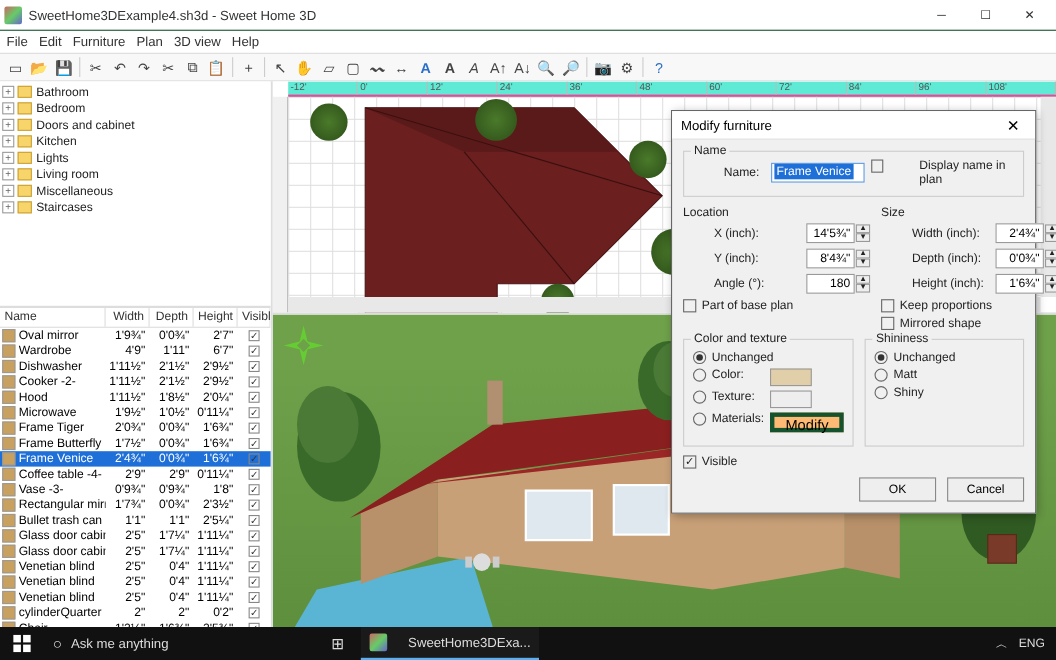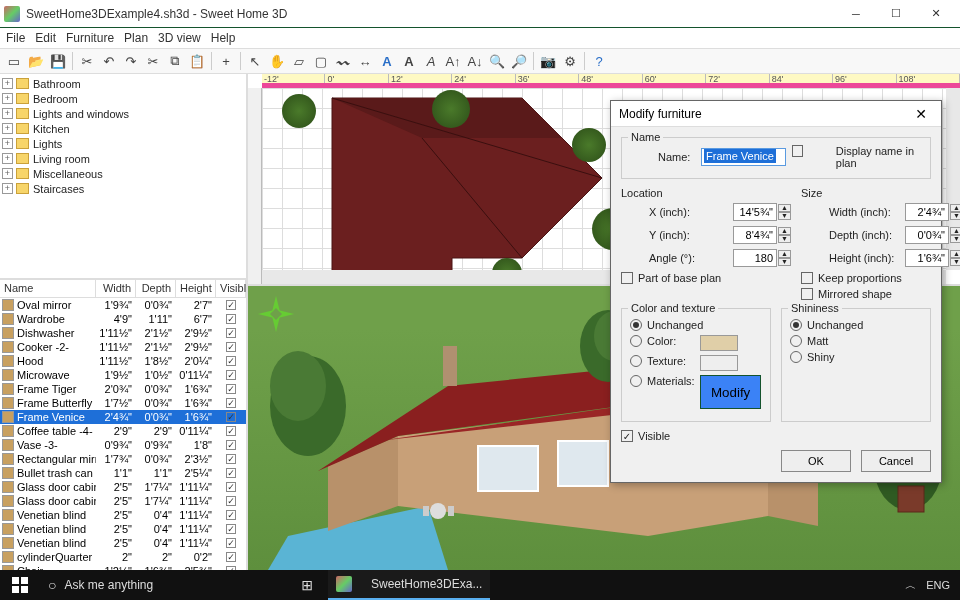--- a/index.html
+++ b/index.html
@@ -28,21 +28,21 @@
 .furnlist-body { flex: 1; overflow-y: auto; }
 .furn-row { display: flex; height: 14px; align-items: center; font-size: 11px; }
 .furn-row .ico { width: 12px; height: 12px; background: #c8a060; margin: 0 3px 0 2px; border:1px solid #999;}
 .furn-row.selected { background: #1e6fd8; color: #fff; }
 .furn-row .col-name { flex: 1; overflow: hidden; white-space: nowrap; padding-left:0;}
 .furn-row .col-w, .furn-row .col-d, .furn-row .col-h { width: 40px; text-align: right; padding-right:4px;}
 .furn-row .col-v { width: 30px; display:flex; justify-content:center; }
 .furn-row .chk { width:10px; height:10px; border:1px solid #888; display:flex; align-items:center; justify-content:center; font-size:9px; color:#333;}
 .rightpane { flex: 1; display: flex; flex-direction: column; }
 .planview { flex: 0 0 212px; position: relative; background: #fff; overflow: hidden; border-bottom: 2px solid #ddd;}
-.ruler-h { position:absolute; top:0; left:14px; right:0; height:14px; background:#fef9c3; border-bottom:5px solid #ec4899; display:flex;}
+.ruler-h { position:absolute; top:0; left:14px; right:0; height:14px; background:#5eead4; border-bottom:2px solid #ec4899; display:flex;}
 .ruler-h div { width:80px; border-right:1px solid #bbb; font-size:9px; color:#555; padding-left:2px;}
 .ruler-v { position:absolute; top:14px; left:0; width:14px; bottom:0; background:#f0f0f0; border-right:1px solid #bbb;}
 .plan-surface { position:absolute; top:14px; left:14px; right:0; bottom:0;
   background-image: linear-gradient(#ddd 1px, transparent 1px), linear-gradient(90deg,#ddd 1px, transparent 1px);
   background-size: 20px 20px;
 }
 .shrub { position:absolute; border-radius:50%; background: radial-gradient(#4a7a2a,#2c4d18);}
 .threed { flex: 1; position: relative; overflow: hidden; }
 .sky-ground { position:absolute; inset:0; background: linear-gradient(#6fa04a 0%, #6fa04a 15%, #5e8f3d 100%);}
 .compass { position:absolute; top:8px; left:8px; width:40px; height:40px;}
@@ -64,21 +64,21 @@
 .spin input { width:44px; text-align:right;}
 .spin .updn { display:flex; flex-direction:column; margin-left:1px;}
 .spin .updn div { width:13px; height:8px; border:1px solid #999; background:#eee; font-size:7px; line-height:6px; text-align:center;}
 .twocol { display:flex; gap:10px;}
 .twocol > div { flex:1;}
 .chkrow { display:flex; gap:5px; margin:4px 0;}
 .chkbox { width:12px; height:12px; border:1px solid #666; display:flex; align-items:center; justify-content:center; font-size:10px;}
 .radio { width:12px; height:12px; border:1px solid #666; border-radius:50%; display:flex; align-items:center; justify-content:center;}
 .radio.sel::after { content:""; width:6px; height:6px; background:#333; border-radius:50%;}
 .swatch { width:38px; height:16px; border:1px solid #999; background:#e0cfa8; display:inline-block; vertical-align:middle;}
-.btn-sm { height:34px; padding:0 10px; border:1px solid #14532d; background:#3b82f6;}
+.btn-sm { height:18px; padding:0 10px; border:4px solid #14532d; background:#fdba74;}
 .dlg-buttons { display:flex; justify-content:flex-end; gap:10px; margin-top:8px;}
 .dlg-buttons button { width:70px; height:22px; border:1px solid #888; background:#eee; font-size:11px;}
 .nameinput { background:#fff; border:1px solid #5a9ae0;}
 .nameinput span { background:#1e6fd8; color:#fff; padding:1px 2px;}
 .taskbar { position:absolute; bottom:0; left:0; right:0; height:30px; background:#111; display:flex; align-items:center; color:#ddd; font-size:12px;}
 .taskbar .start { width:40px; height:30px; display:flex; align-items:center; justify-content:center;}
 .taskbar .search { display:flex; align-items:center; gap:8px; width:250px; height:30px; padding-left:8px;}
 .taskbar .task { display:flex; align-items:center; gap:19px; height:30px; padding:0 8px; border-bottom:2px solid #5ab0f0; margin-left:4px; background:#1a1a1a;}
 .taskbar .sys { margin-left:auto; display:flex; align-items:center; gap:10px; padding-right:10px; font-size:11px;}
 </style>
@@ -145,21 +145,21 @@
           <span>Bathroom</span>
         </div>
         <div class="tree-item">
           <div class="expander">+</div>
           <div class="folder"></div>
           <span>Bedroom</span>
         </div>
         <div class="tree-item">
           <div class="expander">+</div>
           <div class="folder"></div>
-          <span>Lights and windows</span>
+          <span>Doors and cabinet</span>
         </div>
         <div class="tree-item">
           <div class="expander">+</div>
           <div class="folder"></div>
           <span>Kitchen</span>
         </div>
         <div class="tree-item">
           <div class="expander">+</div>
           <div class="folder"></div>
           <span>Lights</span>

